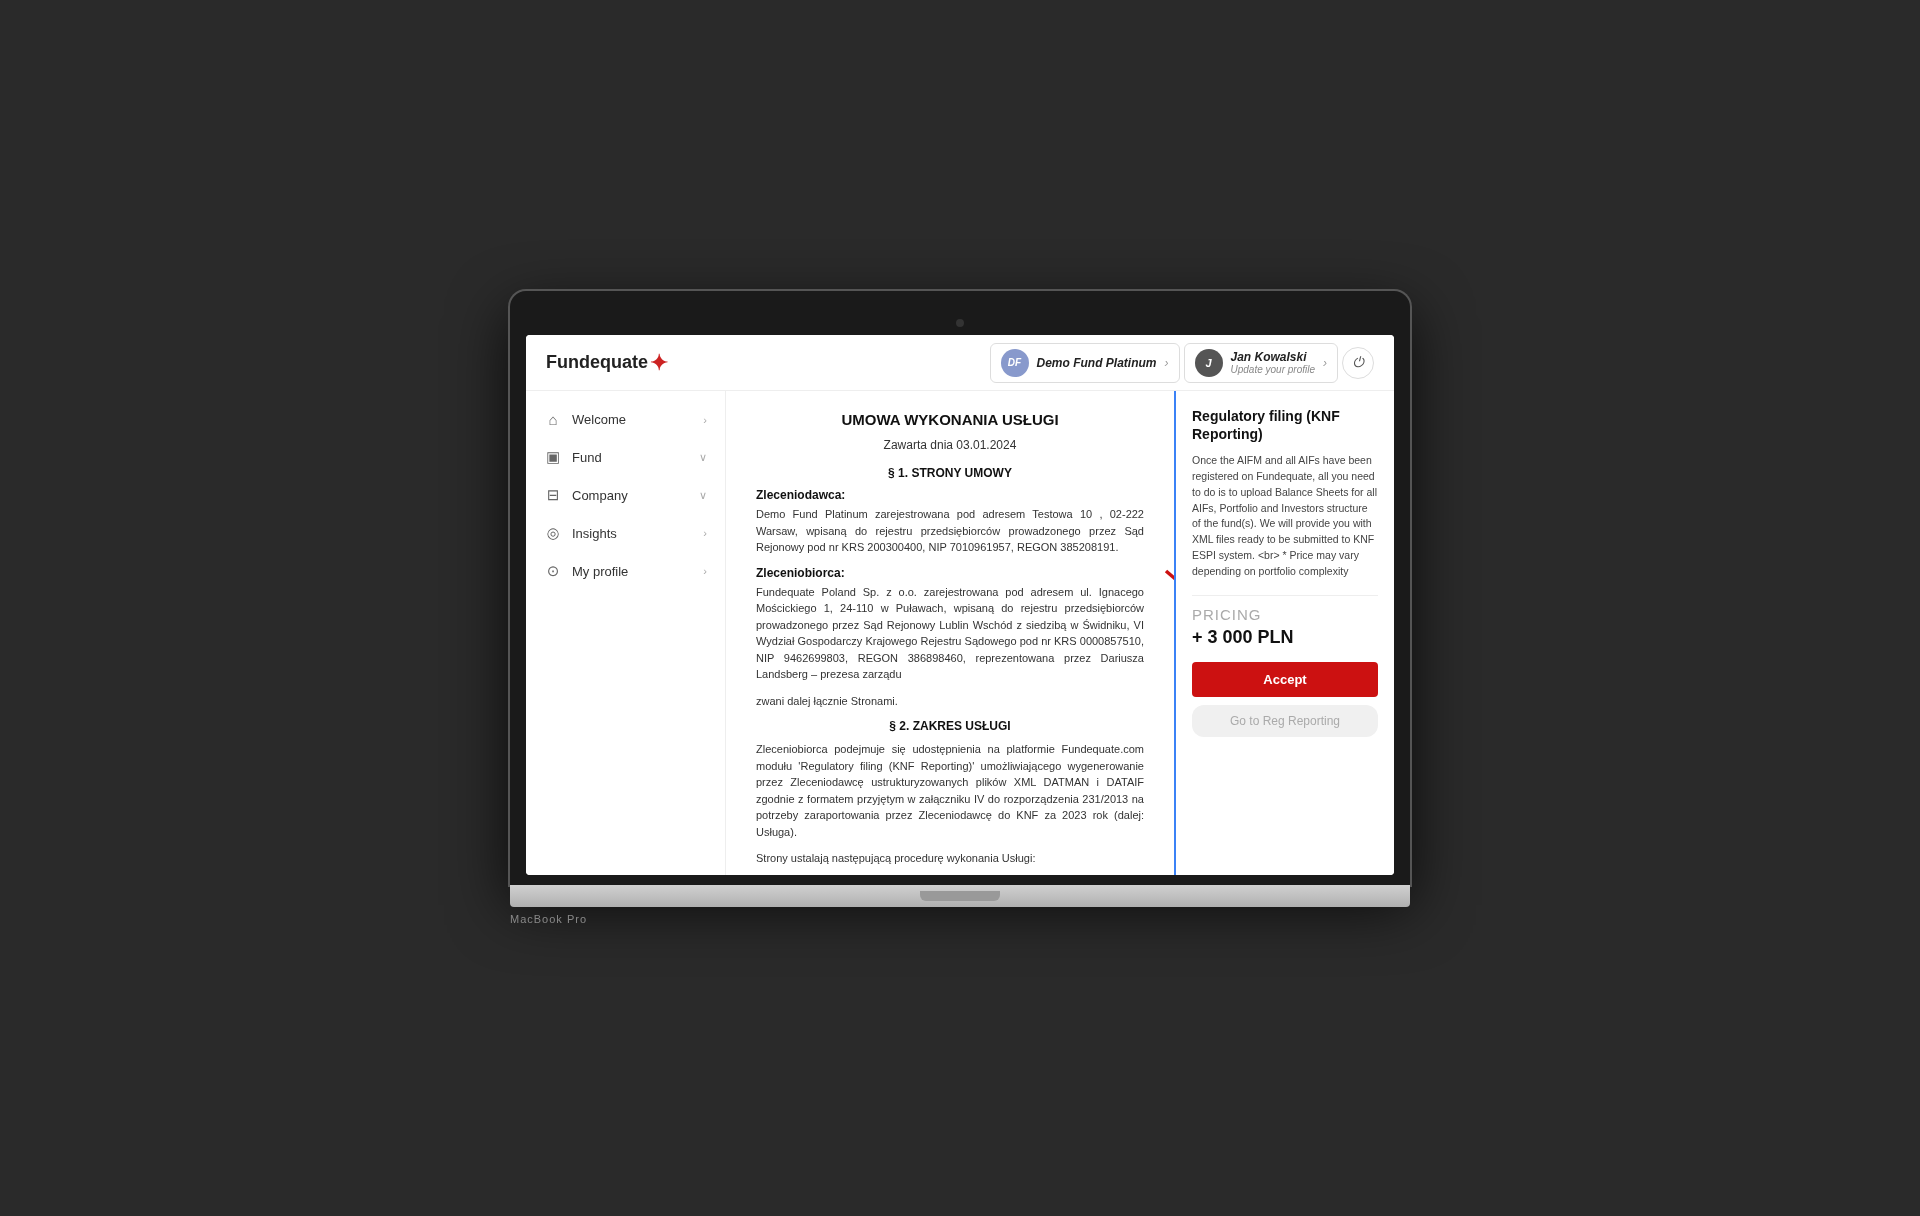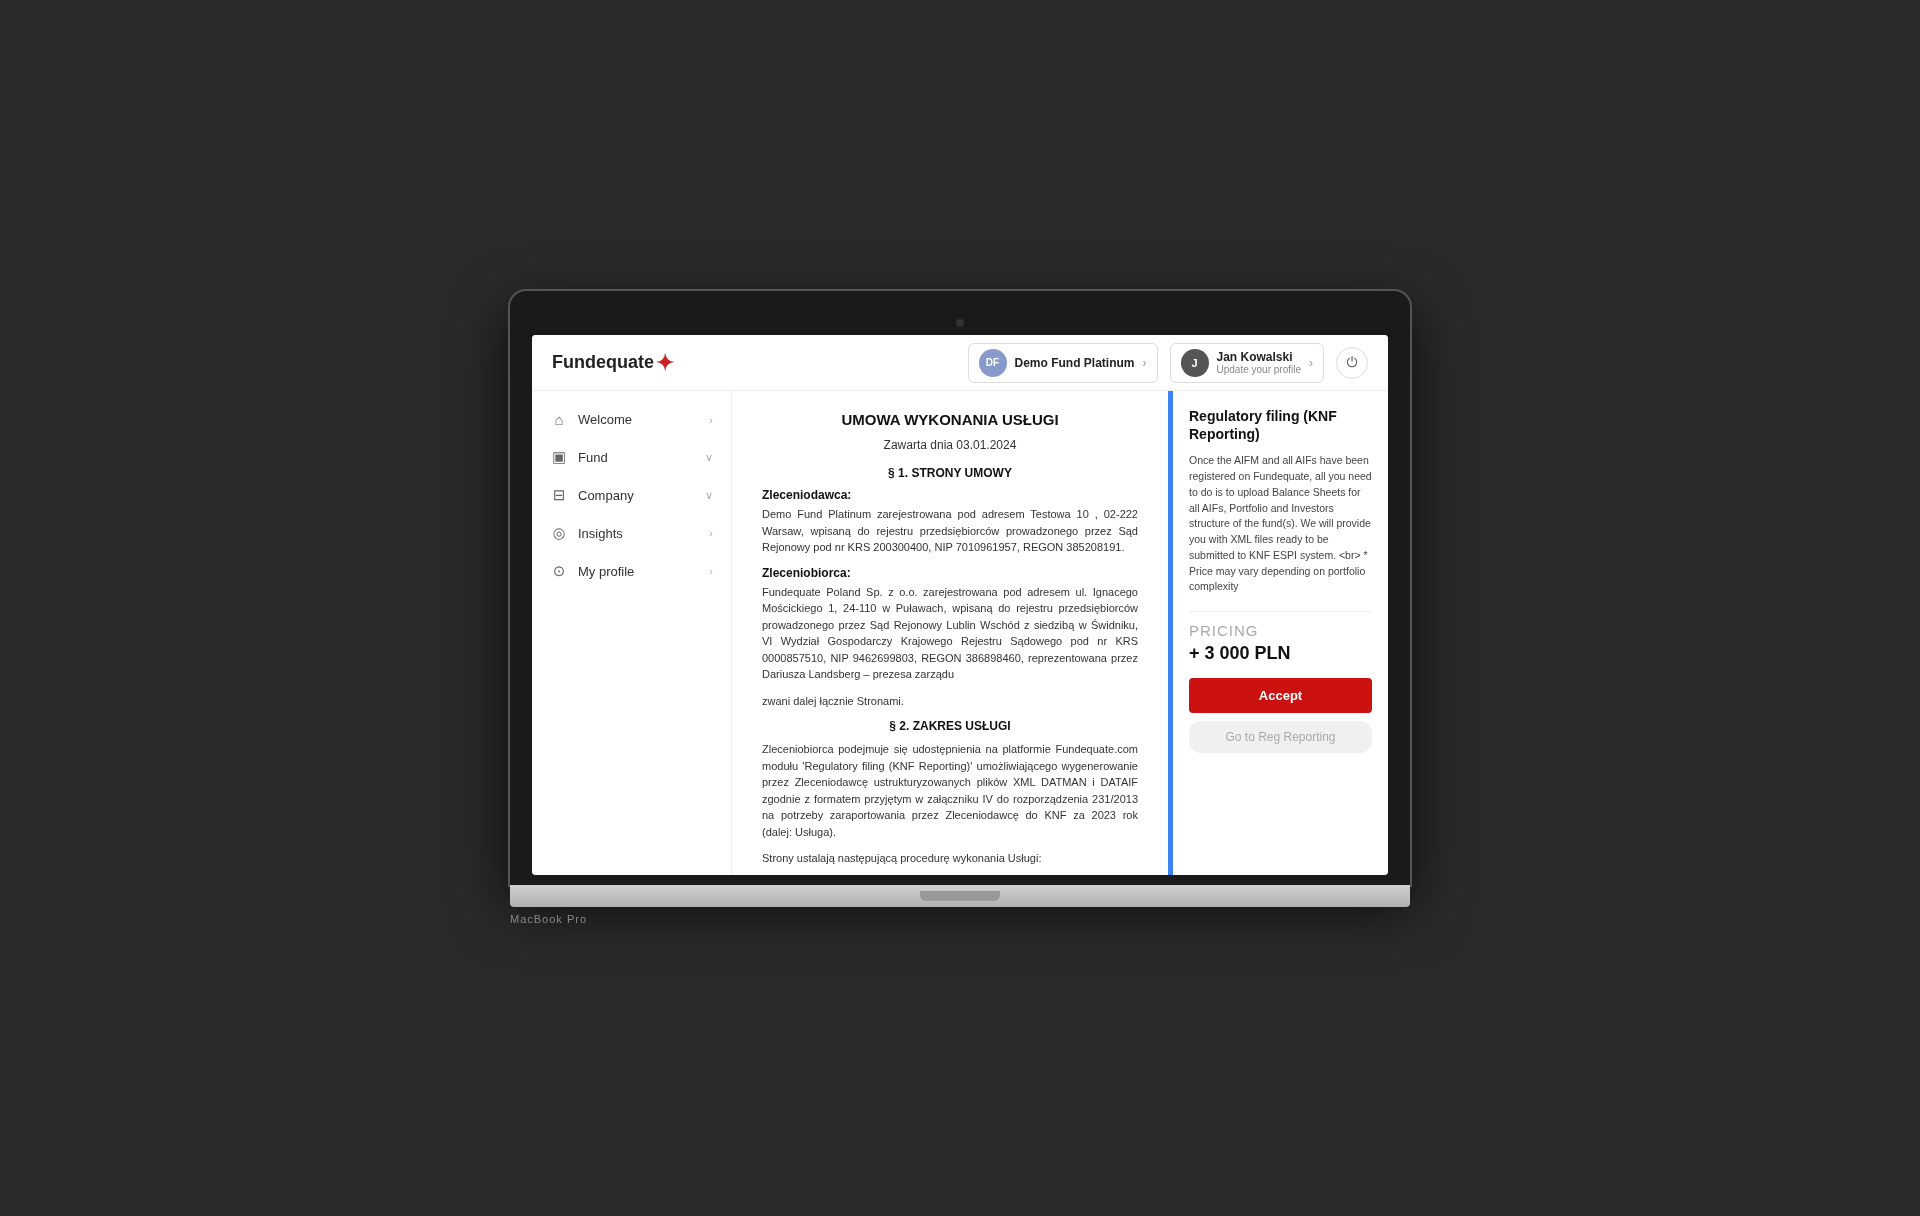--- a/index.html
+++ b/index.html
@@ -13,21 +13,21 @@
     }
 
     
     .laptop-frame {
       width: 900px;
       position: relative;
     }
     .laptop-screen-bezel {
       background: #1a1a1a;
       border-radius: 16px 16px 0 0;
-      padding: 28px 22px 10px;
+      padding: 28px 16px 10px;
       box-shadow: 0 0 0 2px #555, 0 20px 60px rgba(0,0,0,0.8);
     }
     .laptop-screen {
       background: #fff;
       border-radius: 4px;
       overflow: hidden;
       width: 100%;
       height: 540px;
       position: relative;
     }
@@ -89,21 +89,22 @@
     .logo-fund { color: #222; }
     .logo-equate { color: #222; }
     .logo-icon {
       color: #cc2222;
       font-size: 22px;
       margin-left: 2px;
     }
     .header-right {
       display: flex;
       align-items: center;
-      gap: 12px;
+      gap: 4px;
+      font-style: italic;
     }
     .fund-selector {
       display: flex;
       align-items: center;
       gap: 8px;
       border: 1px solid #ddd;
       border-radius: 6px;
       padding: 5px 10px;
       cursor: pointer;
       background: #fff;
@@ -256,21 +257,21 @@
       pointer-events: none;
     }
     .red-arrow-svg {
       width: 120px;
       height: 100px;
     }
 
     
     .right-panel {
       width: 220px;
-      border-left: 5px solid #3b82f6;
+      border-left: 2px solid #3b82f6;
       background: #fff;
       overflow-y: auto;
       padding: 16px;
       flex-shrink: 0;
       position: relative;
     }
     .panel-title {
       font-size: 14px;
       font-weight: 700;
       color: #111;

